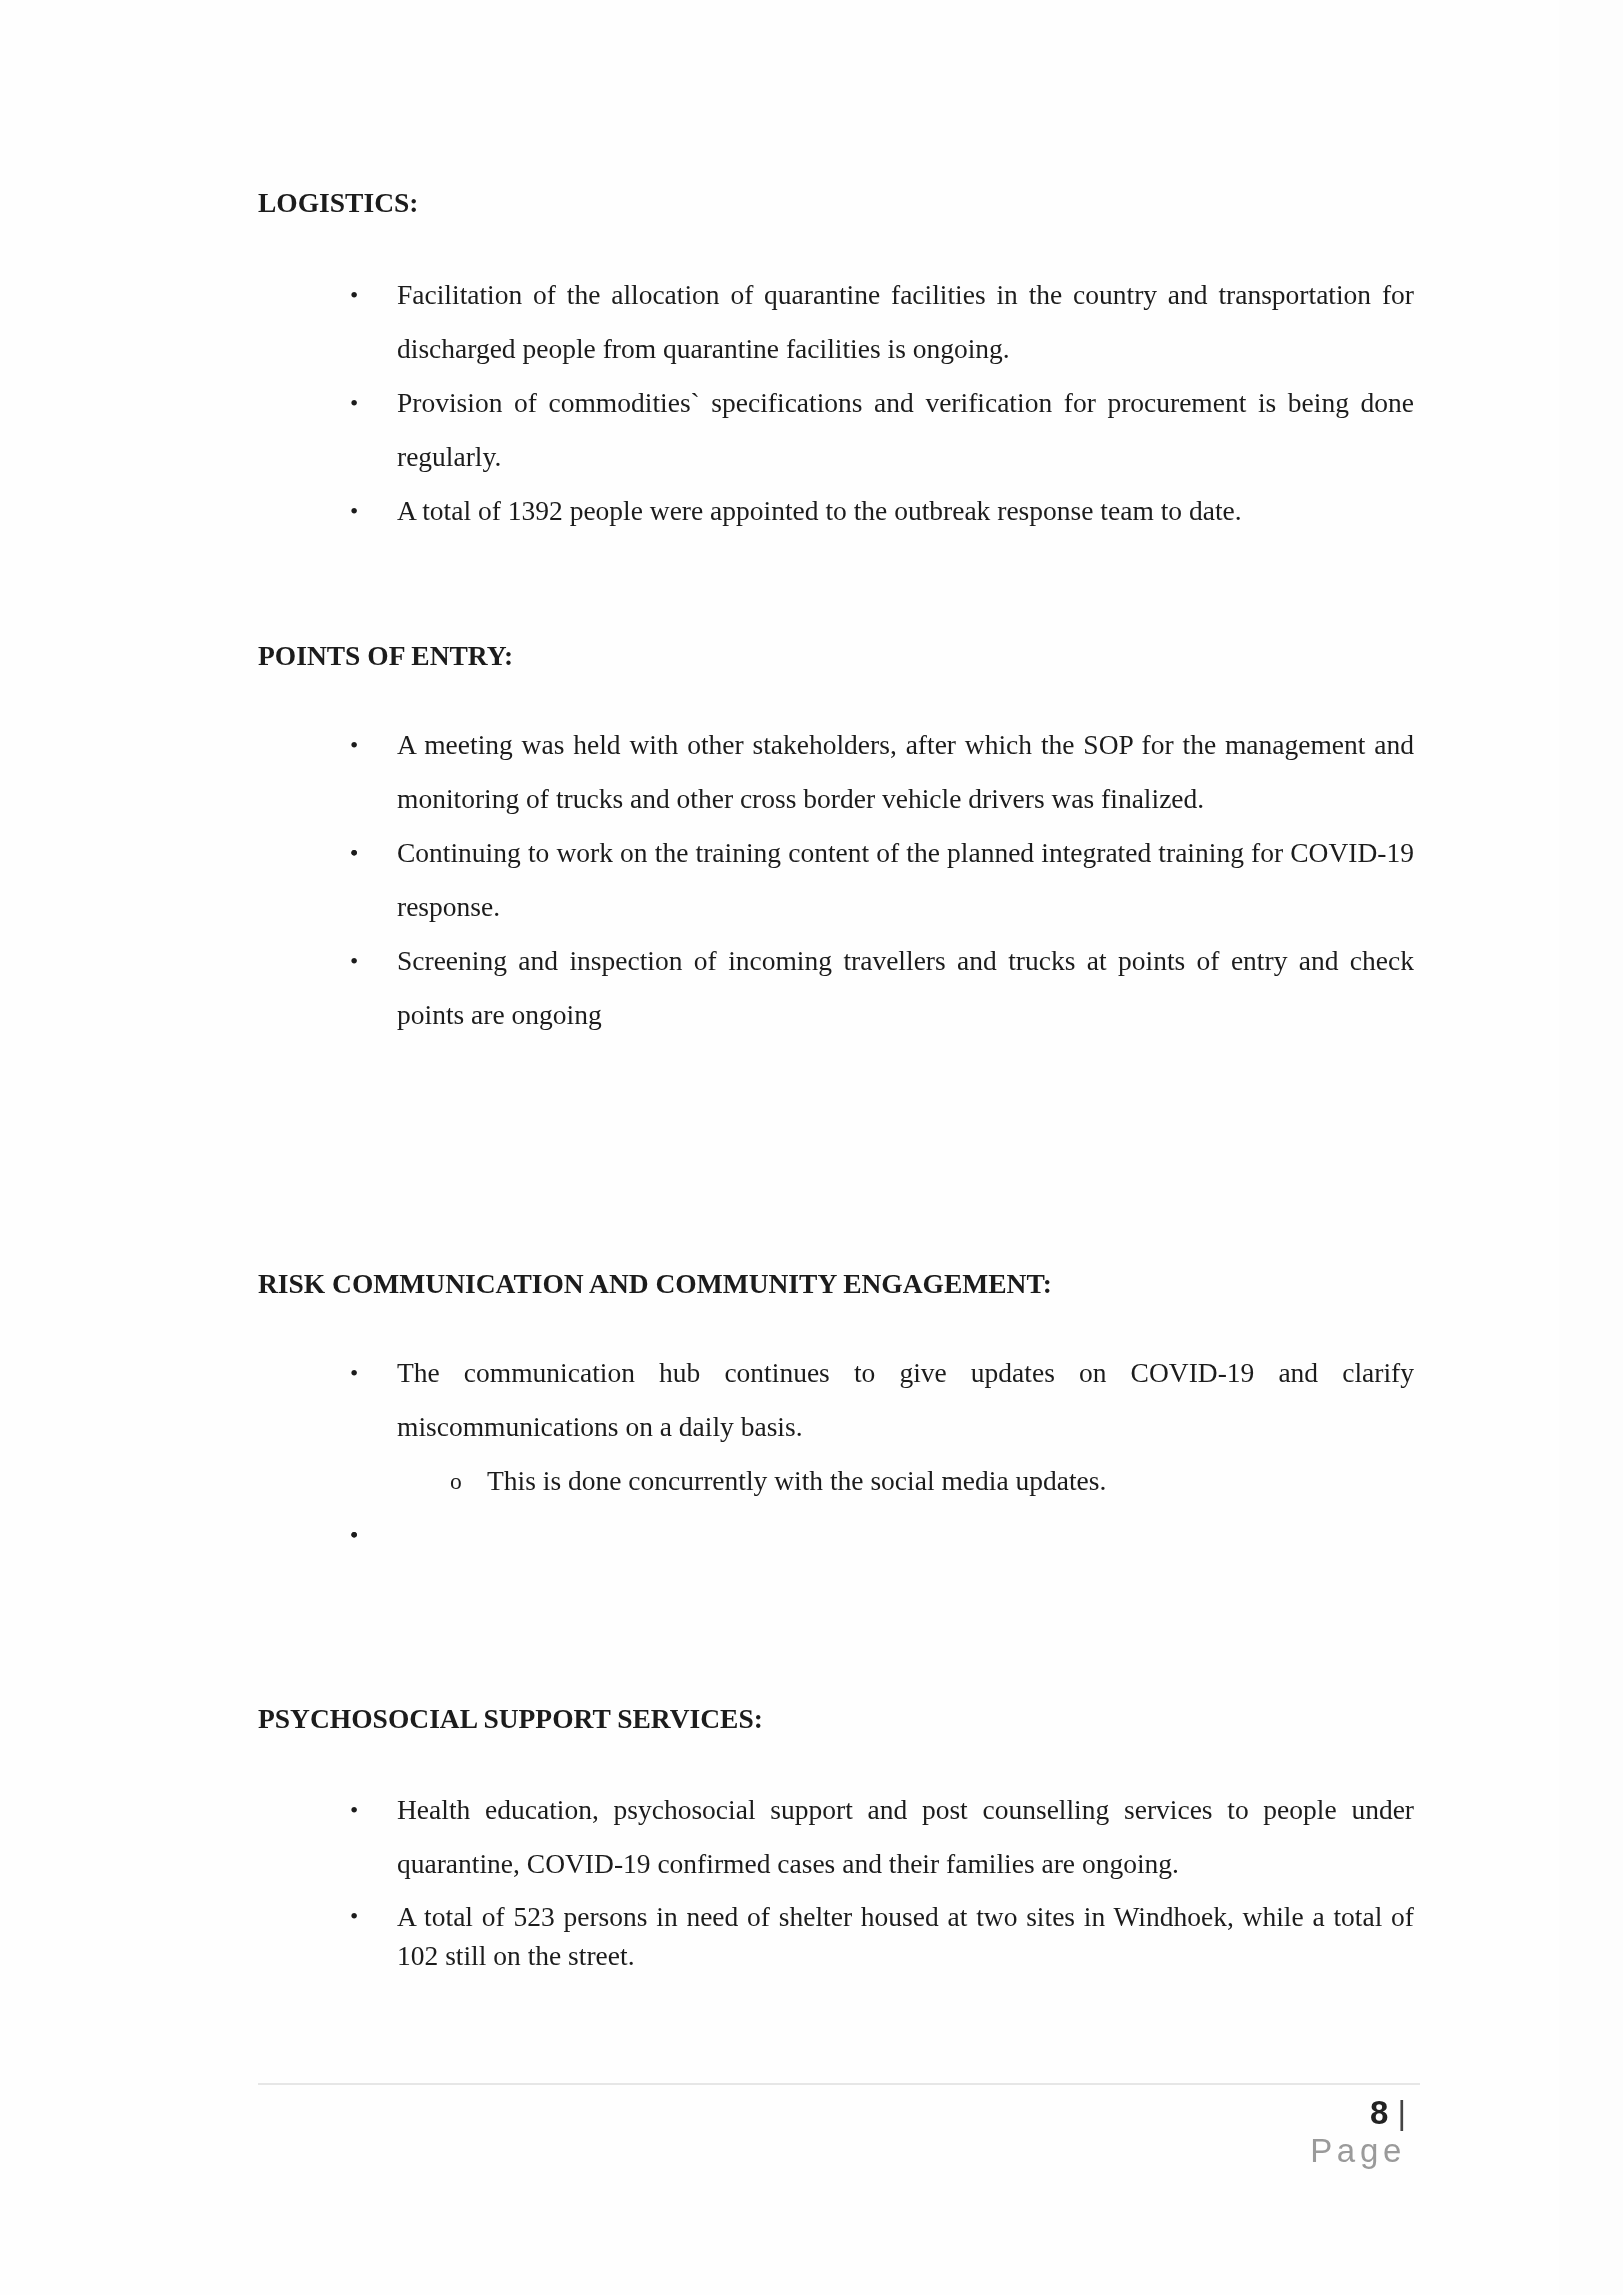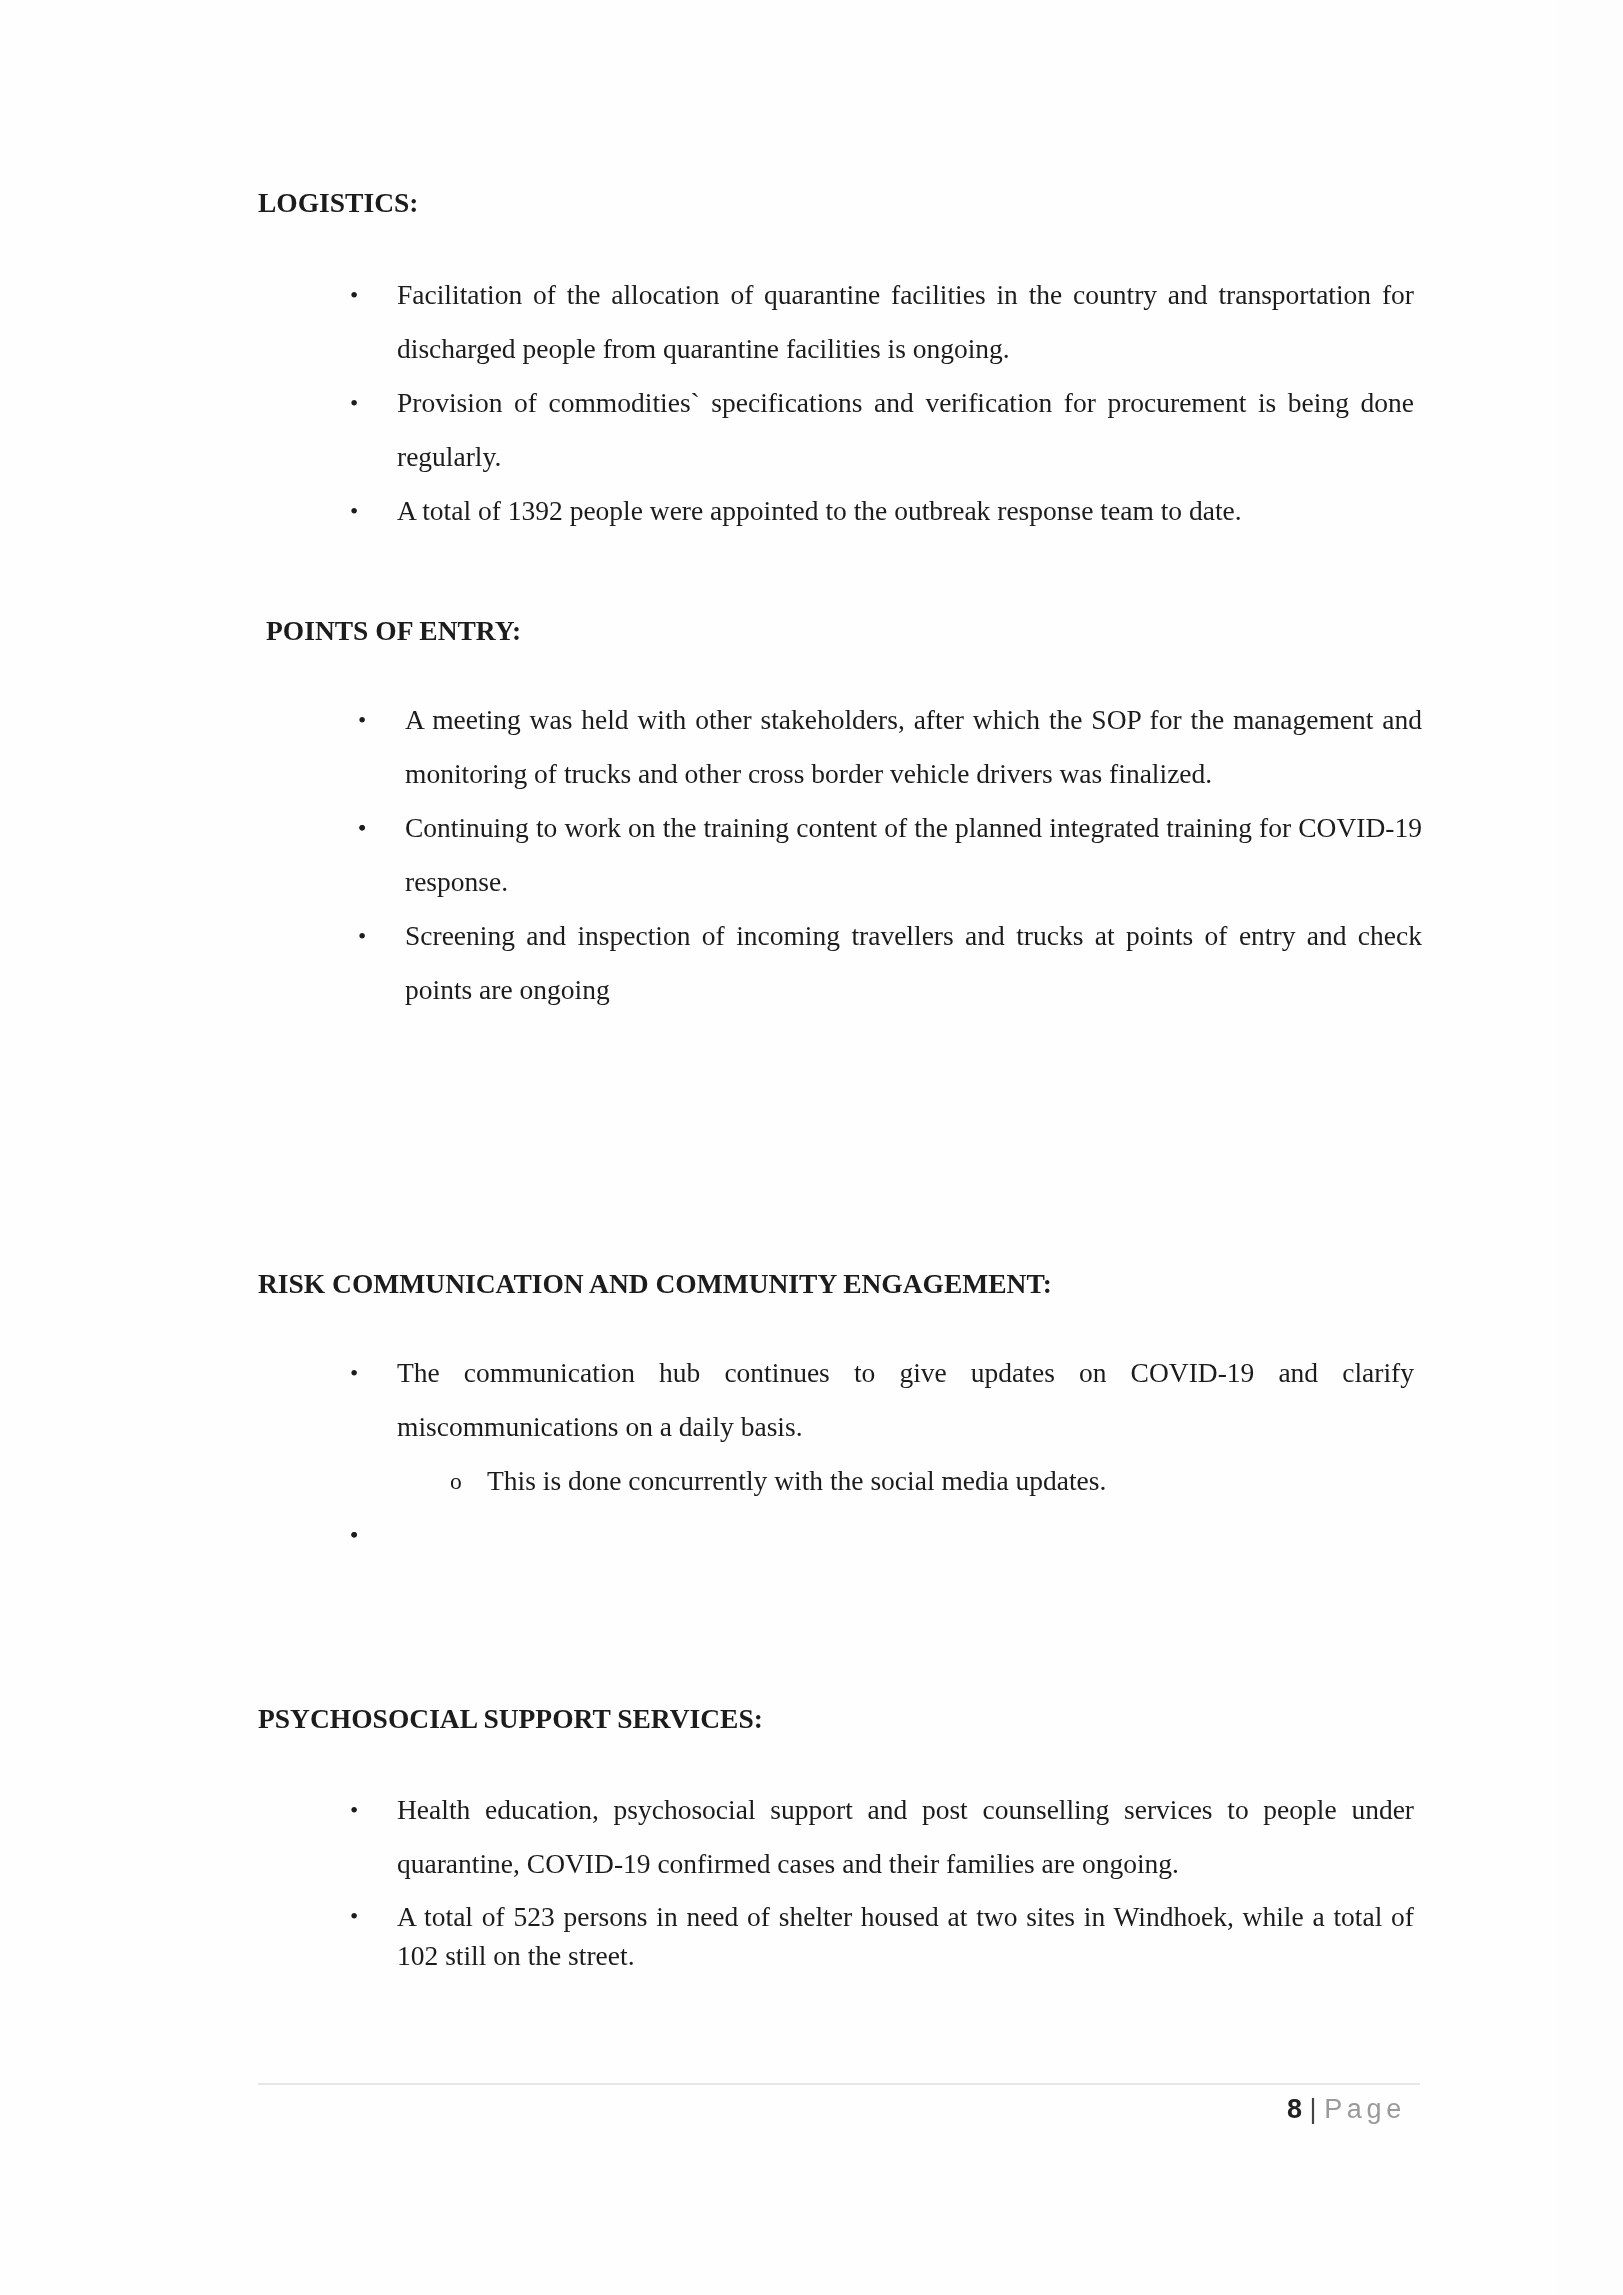--- a/index.html
+++ b/index.html
@@ -55,41 +55,41 @@
     position: absolute; left: 192px; top: 0; font-size: 23.6px;
   }
   .footer-rule {
     position: absolute; left: 258px; top: 2083px; width: 1162px; height: 1.6px;
     background: #e6e6e6;
   }
   .page-num {
     position: absolute; top: 2094px; left: 1272px; width: 134px;
     text-align: right;
     font-family: "Liberation Sans", "DejaVu Sans", sans-serif;
-    font-size: 27px;
+    font-size: 33px;
   }
   .page-num .num { color: #222; font-weight: bold; }
   .page-num .sep { color: #444; }
   .page-num .word { color: #9a9a9a; letter-spacing: 4.7px; }
 </style>
 </head>
 <body>
 
 <div class="page">
 
   <div class="section" style="top:187px;">
     <h2 class="heading">LOGISTICS:</h2>
     <ul class="bullets" style="margin-top:50px;">
       <li><span class="dot">•</span><span>Facilitation of the allocation of quarantine facilities in the country and transportation for discharged people from quarantine facilities is ongoing.</span></li>
       <li><span class="dot">•</span><span>Provision of commodities` specifications and verification for procurement is being done regularly.</span></li>
       <li><span class="dot">•</span><span>A total of 1392 people were appointed to the outbreak response team to date.</span></li>
     </ul>
   </div>
 
-  <div class="section" style="top:615px;margin-left:8px;">
+  <div class="section" style="top:640px;">
     <h2 class="heading">POINTS OF ENTRY:</h2>
     <ul class="bullets" style="margin-top:47px;">
       <li><span class="dot">•</span><span>A meeting was held with other stakeholders, after which the SOP for the management and monitoring of trucks and other cross border vehicle drivers was finalized.</span></li>
       <li><span class="dot">•</span></li>
       <li><span class="dot">•</span><span>Continuing to work on the training content of the planned integrated training for COVID-19 response.</span></li>
       <li><span class="dot">•</span><span>Screening and inspection of incoming travellers and trucks at points of entry and check points are ongoing</span></li>
     </ul>
   </div>
 
   <div class="section" style="top:1268px;">

